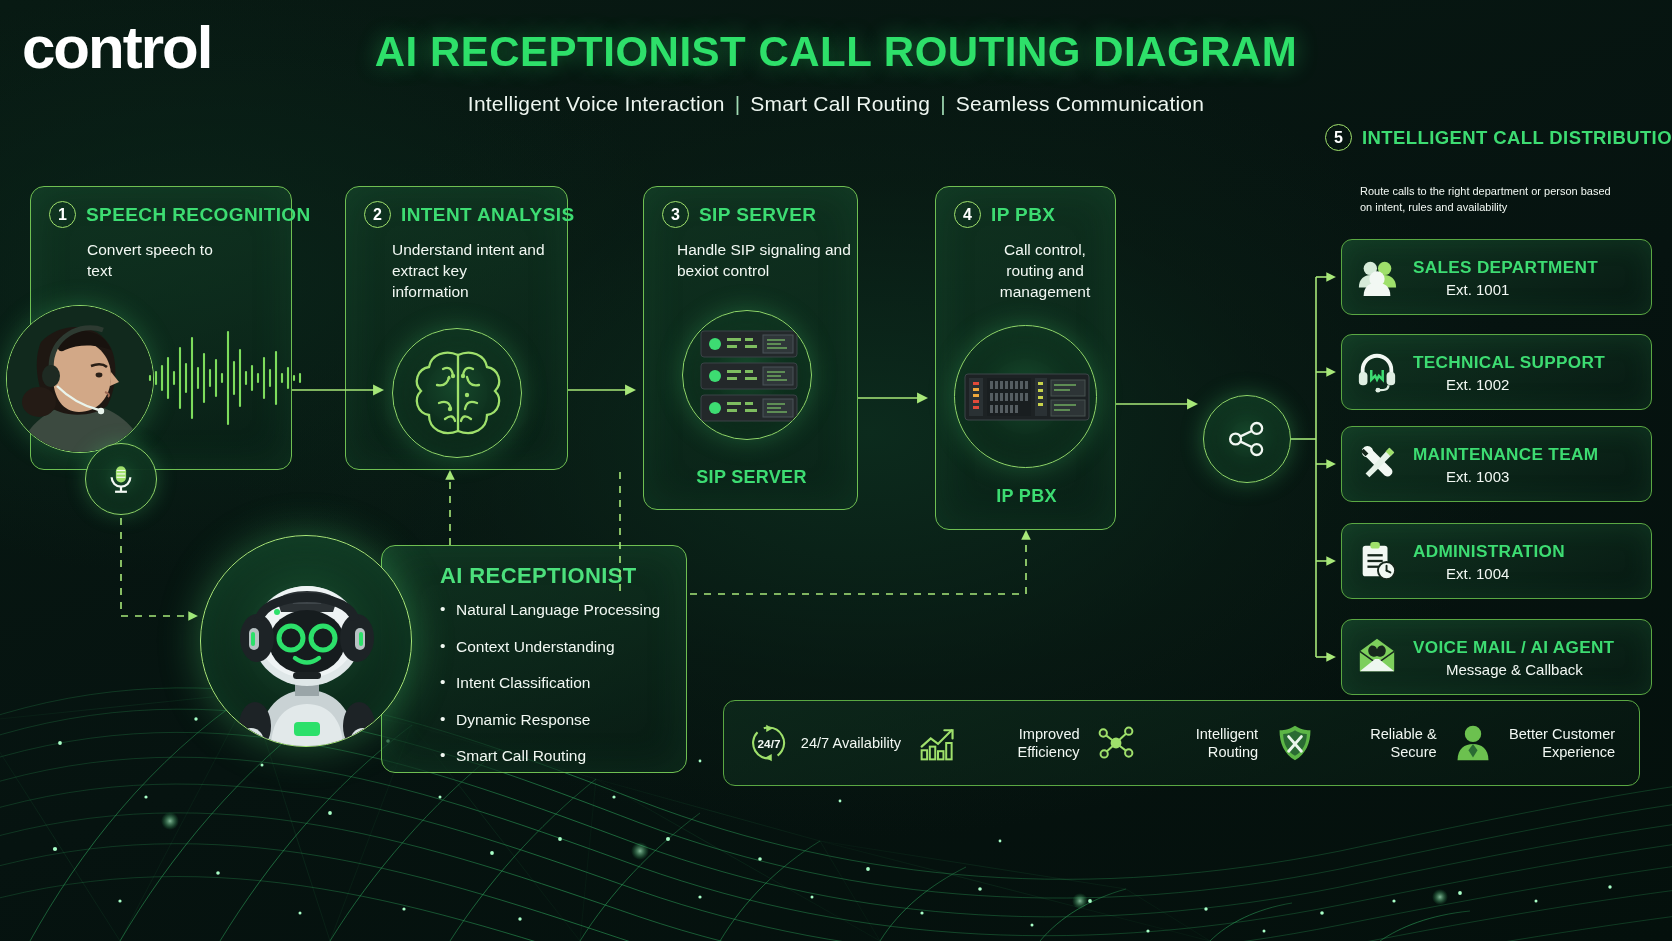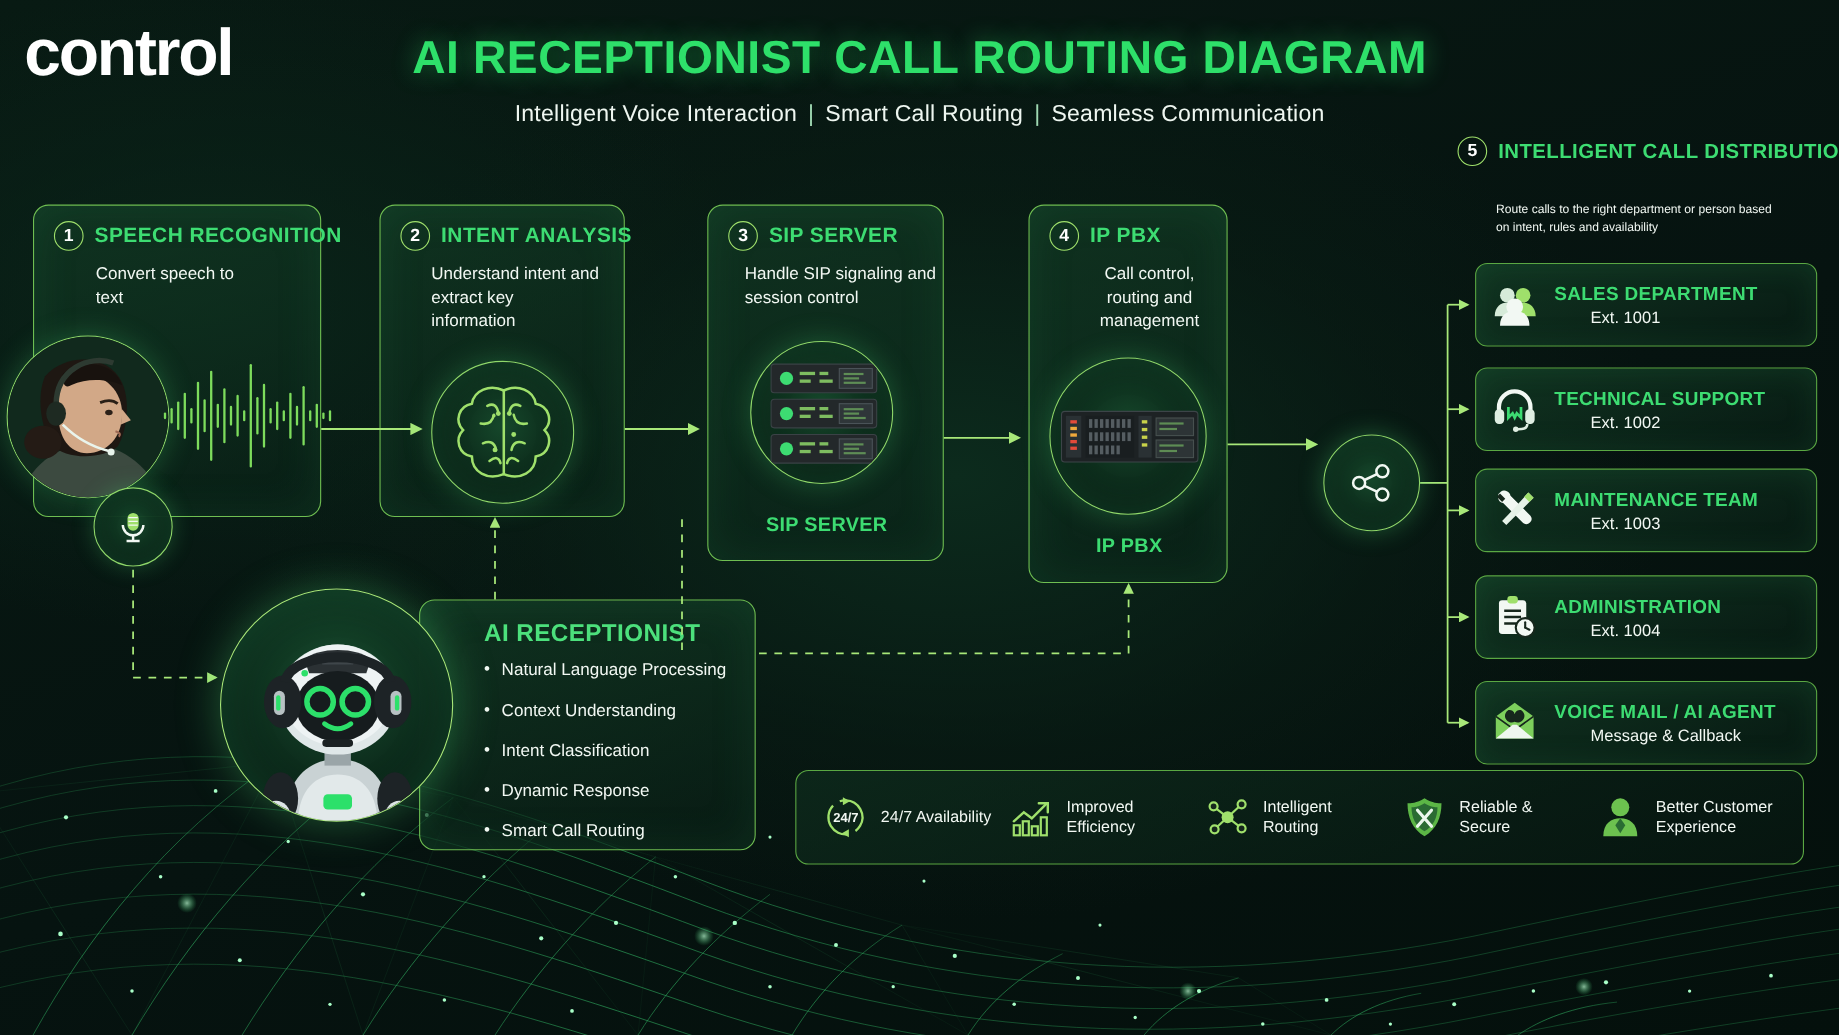--- a/index.html
+++ b/index.html
@@ -113,21 +113,21 @@
     background: radial-gradient(circle at 50% 40%, rgba(24,80,48,0.98) 0%, rgba(7,26,18,1) 78%);
     box-shadow: 0 0 40px rgba(80,220,120,0.35), inset 0 0 40px rgba(40,150,85,0.30);
     overflow: hidden; z-index: 6;
   }
 
   
   .features {
     position: absolute; left: 723px; top: 700px; width: 917px; height: 86px;
     border: 1.2px solid #5aa843; border-radius: 12px;
     background: linear-gradient(160deg, rgba(14,44,29,0.72) 0%, rgba(7,24,17,0.62) 100%);
-    display: flex; align-items: center; justify-content: space-around; padding: 0 16px;
+    display: flex; align-items: center; justify-content: space-around; padding: 0 16px; text-align: right;
   }
   .feat { display: flex; align-items: center; gap: 11px; }
   .feat-ico { width: 42px; height: 42px; flex: 0 0 auto; display: flex; align-items: center; justify-content: center; }
   .feat-lbl { font-size: 14.6px; color: #f2f8f3; line-height: 1.25; max-width: 110px; }
 
   
   .wires { position: absolute; left: 0; top: 0; width: 1672px; height: 941px; pointer-events: none; z-index: 2; }
 
   .hub {
     position: absolute; left: 1203px; top: 395px; width: 88px; height: 88px;
@@ -393,21 +393,21 @@
         <circle cx="57" cy="80" r="2.2"></circle>
       </g>
     </svg>
   </div>
 
   <div class="card" style="left:643px; top:186px; width:215px; height:324px;">
     <div class="card-head">
       <div class="badge">3</div>
       <div class="card-title">SIP SERVER</div>
     </div>
-    <div class="card-desc" style="left:33px; top:52px; width:176px;">Handle SIP signaling and session control</div>
+    <div class="card-desc" style="left:33px; top:52px; width:176px;">Handle SIP signaling and bexiot control</div>
     <div class="viz-label" style="left:0; top:280px; width:215px;">SIP SERVER</div>
   </div>
   <div class="viz-circle" style="left:682px; top:310px; width:130px; height:130px; z-index:3;">
     <svg viewBox="0 0 130 130" width="130" height="130">
       <g>
         <rect x="18" y="20" width="96" height="26" rx="3" fill="#23282a" stroke="#3a4246"></rect>
         <rect x="18" y="52" width="96" height="26" rx="3" fill="#23282a" stroke="#3a4246"></rect>
         <rect x="18" y="84" width="96" height="26" rx="3" fill="#23282a" stroke="#3a4246"></rect>
       </g>
       <g fill="#3ddc72">

